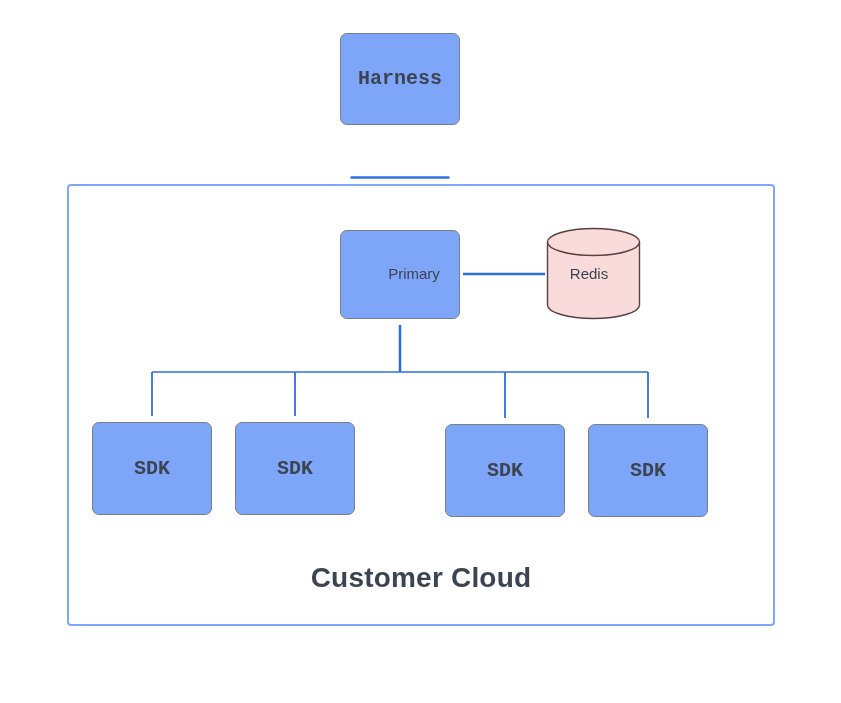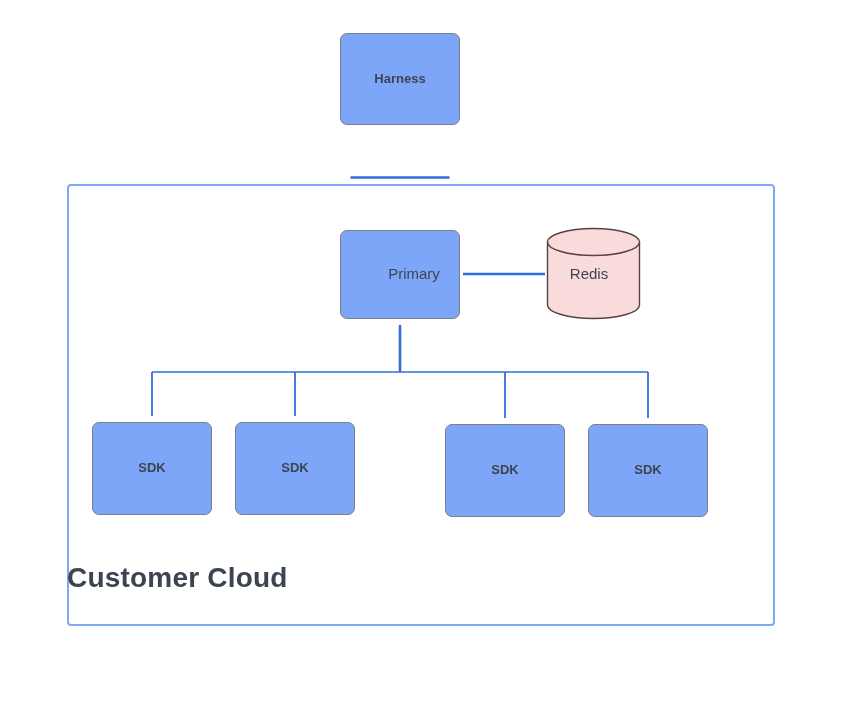--- a/index.html
+++ b/index.html
@@ -36,21 +36,22 @@
     color: #3d4451;
     text-align: center;
     z-index: 3;
   }
   .node-label {
     pointer-events: none;
     line-height: 1.1;
   }
   .lbl-bold {
     font-weight: bold;
-    font-size: 13px;
+    font-size: 20px;
+    font-family: Liberation Mono, monospace;
   }
   .lbl-reg {
     font-weight: normal;
     font-size: 15px;
   }
   #node-harness {
     left: 340px;
     top: 33px;
     width: 120px;
     height: 92px;
@@ -124,21 +125,21 @@
     border: 2px solid #7fa9f7;
     border-radius: 4px;
     background: transparent;
     z-index: 1;
   }
   #cloud-title {
     position: absolute;
     left: 67px;
     top: 562px;
     width: 708px;
-    text-align: left;
+    text-align: center;
     font-size: 28px;
     font-weight: bold;
     color: #3d4451;
     z-index: 2;
     letter-spacing: 0.2px;
   }
 </style>
 </head>
 <body>
 

